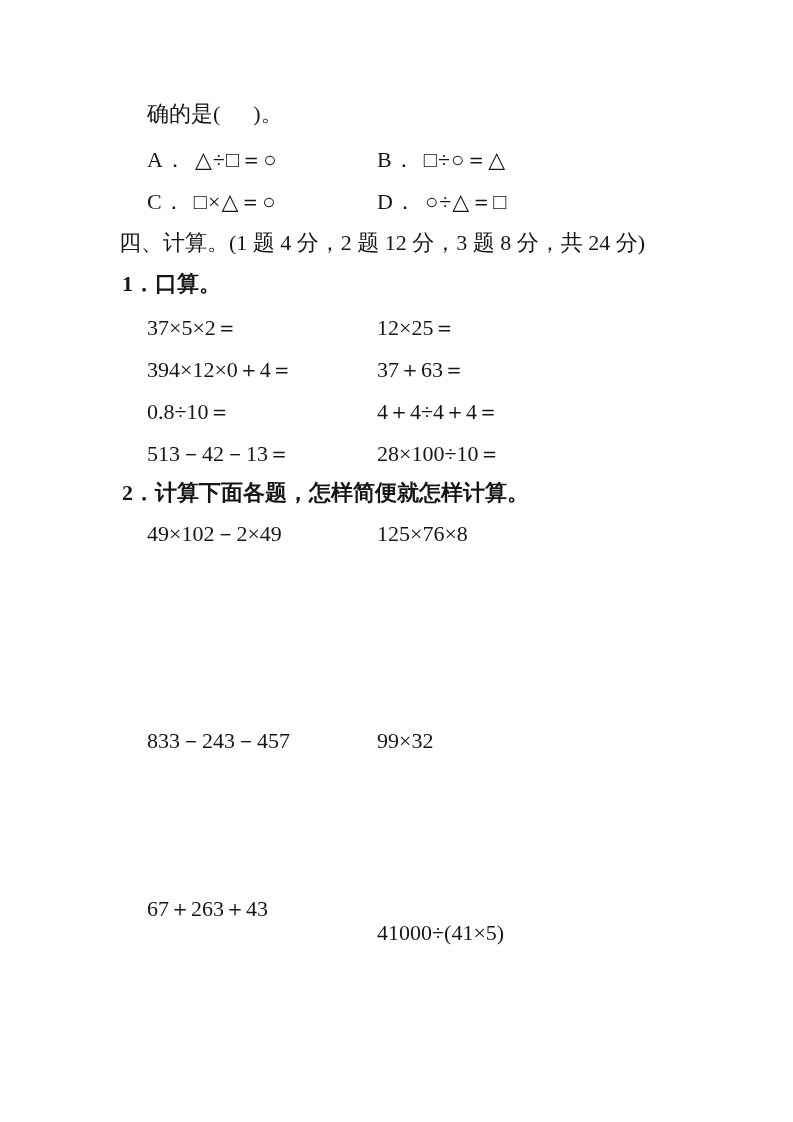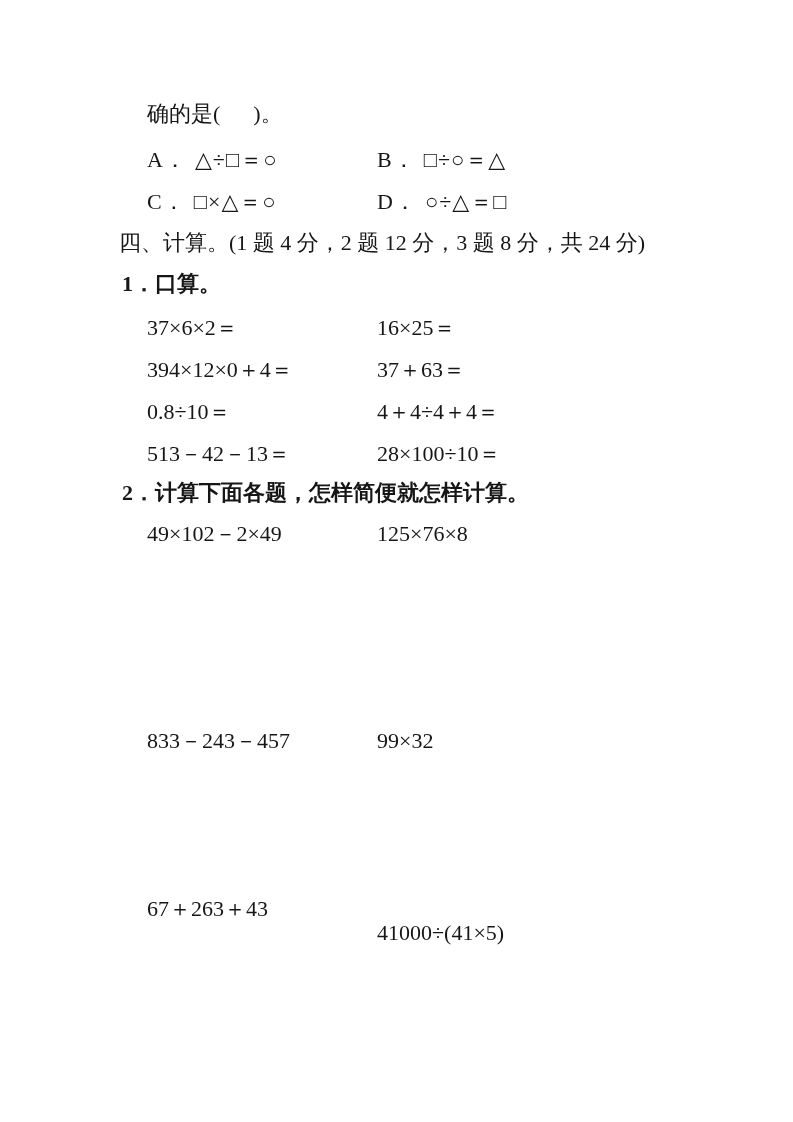--- a/index.html
+++ b/index.html
@@ -53,22 +53,22 @@
   <div class="abs col1" style="top: 147px;"><span class="opt-label">A．</span><span class="opt-formula">△÷□＝○</span></div>
   <div class="abs col2" style="top: 147px;"><span class="opt-label">B．</span><span class="opt-formula">□÷○＝△</span></div>
 
   <div class="abs col1" style="top: 189px;"><span class="opt-label">C．</span><span class="opt-formula">□×△＝○</span></div>
   <div class="abs col2" style="top: 189px;"><span class="opt-label">D．</span><span class="opt-formula">○÷△＝□</span></div>
 
   <div class="abs heading" style="top: 230px;">四、计算。(1 题 4 分，2 题 12 分，3 题 8 分，共 24 分)</div>
 
   <div class="abs part-title" style="top: 271px;">1．口算。</div>
 
-  <div class="abs col1" style="top: 315px;">37×6×2＝</div>
-  <div class="abs col2" style="top: 315px;">16×25＝</div>
+  <div class="abs col1" style="top: 315px;">37×5×2＝</div>
+  <div class="abs col2" style="top: 315px;">12×25＝</div>
 
   <div class="abs col1" style="top: 357px;">394×12×0＋4＝</div>
   <div class="abs col2" style="top: 357px;">37＋63＝</div>
 
   <div class="abs col1" style="top: 399px;">0.8÷10＝</div>
   <div class="abs col2" style="top: 399px;">4＋4÷4＋4＝</div>
 
   <div class="abs col1" style="top: 441px;">513－42－13＝</div>
   <div class="abs col2" style="top: 441px;">28×100÷10＝</div>
 

